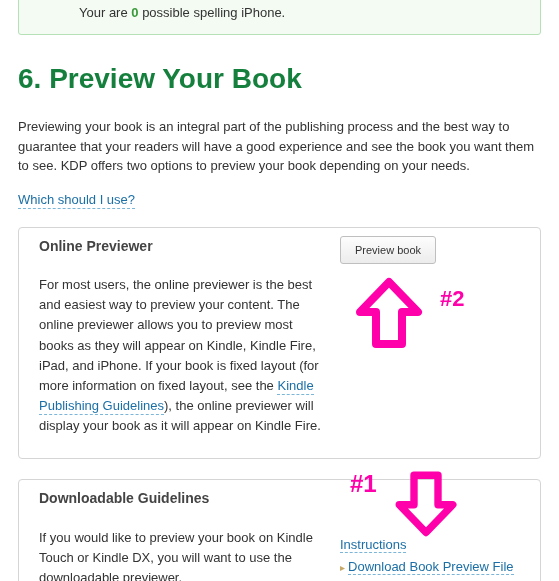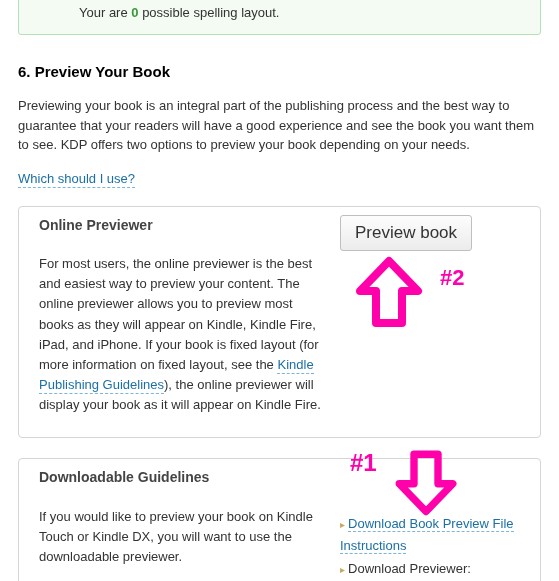--- a/index.html
+++ b/index.html
@@ -17,24 +17,24 @@
     background: #f3fbf3;
     border-radius: 3px;
     padding: 10px 14px 14px 60px;
     margin-top: -6px;
   }
   .spell-box .count {
     color: #3a9a3a;
     font-weight: bold;
   }
   h2.section-title {
-    color: #000000;
-    font-size: 15px;
+    color: #15803d;
+    font-size: 28px;
     font-weight: bold;
-    margin: 28px 0 16px 0;
+    margin: 28px 0 22px 0;
   }
   p.intro {
     line-height: 1.5;
     margin: 0 0 16px 0;
   }
   a.dashed, .dashed-link {
     color: #1b6fa6;
     text-decoration: none;
     border-bottom: 1px dashed #7bb6d9;
     padding-bottom: 1px;
@@ -60,21 +60,21 @@
   }
   .card .right {
     width: 180px;
     position: relative;
   }
   .preview-btn {
     background: linear-gradient(#fdfdfd, #ececec);
     border: 1px solid #bfbfbf;
     border-radius: 3px;
     padding: 7px 14px;
-    font-size: 17px;
+    font-size: 11px;
     cursor: pointer;
     color: #333;
   }
   .arrow-up {
     position: absolute;
     left: 10px;
     top: 40px;
   }
   .arrow-down-wrap {
     position: absolute;
@@ -104,21 +104,21 @@
     text-decoration: none;
     border-bottom: 1px dashed #7bb6d9;
   }
 </style>
 </head>
 <body>
 
 
 
 <div class="spell-box">
-  <span>Your are </span><span class="count">0</span><span> possible spelling layout.</span>
+  <span>Your are </span><span class="count">0</span><span> possible spelling iPhone.</span>
 </div>
 
 <h2 class="section-title">6. Preview Your Book</h2>
 
 <p class="intro">Previewing your book is an integral part of the publishing process and the best way to guarantee that your readers will have a good experience and see the book you want them to see. KDP offers two options to preview your book depending on your needs.</p>
 <a href="#" class="dashed">Which should I use?</a>
 
 
 <div class="card">
   <div class="left">
@@ -143,22 +143,22 @@
     <span>If you would like to preview your book on Kindle Touch or Kindle DX, you will want to use the downloadable previewer.</span>
   </div>
   <div class="right">
     <div class="arrow-down-wrap">
       <svg width="72" height="72" viewBox="0 0 78 78">
         <path d="M39 72 L68 42 L52 42 L52 10 L26 10 L26 42 L10 42 Z" fill="none" stroke="#ff00aa" stroke-width="8" stroke-linejoin="round"></path>
       </svg>
     </div>
     <div class="marker m1">#1</div>
     <div class="dl-links">
+      <div><a href="#" class="link">Instructions</a></div>
       <div><span class="caret">▸</span><a href="#" class="link">Download Book Preview File</a></div>
-      <div><a href="#" class="link">Instructions</a></div>
       <div><span class="caret">▸</span><span>Download Previewer:</span></div>
 
     </div>
   </div>
 </div>
 
 
 
 
 </body></html>

